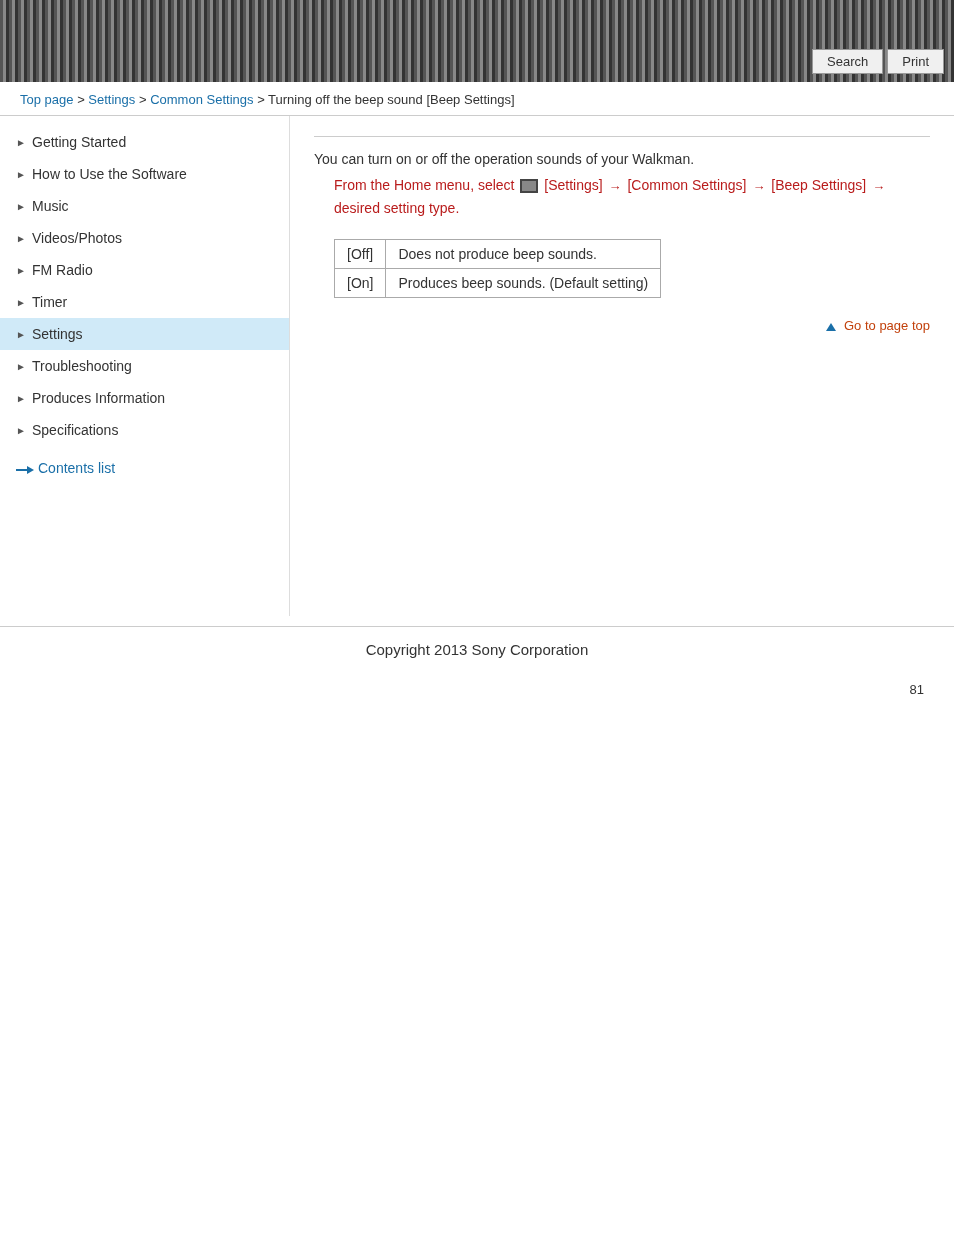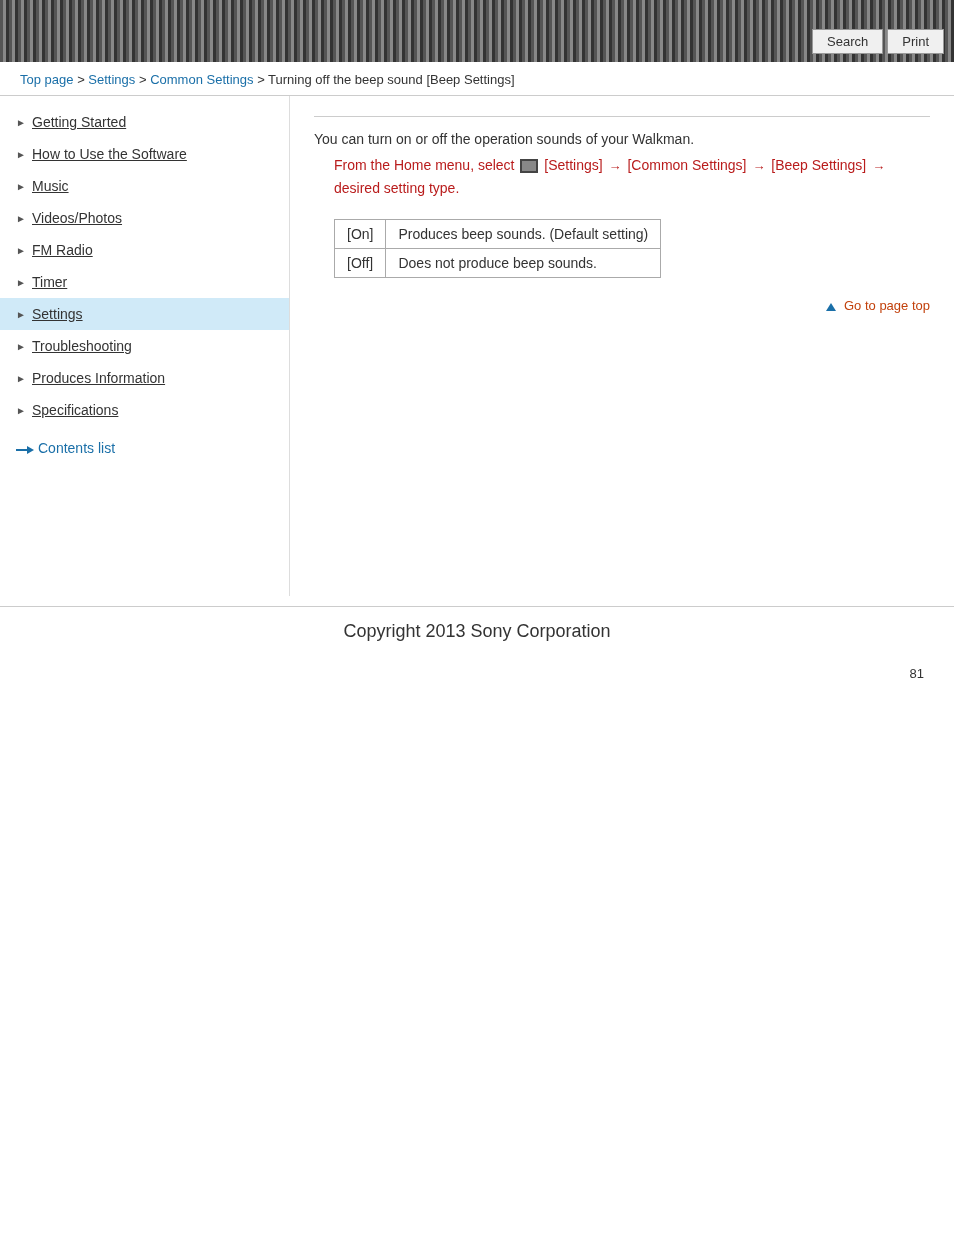--- a/index.html
+++ b/index.html
@@ -16,21 +16,21 @@
     .header {
       background: repeating-linear-gradient(
         90deg,
         #555 0px,
         #555 3px,
         #888 3px,
         #888 6px,
         #333 6px,
         #333 9px
       );
-      height: 62px;
+      height: 82px;
       position: relative;
       display: flex;
       align-items: flex-end;
       justify-content: flex-end;
       padding-bottom: 8px;
       padding-right: 10px;
     }
 
     .header-buttons {
       display: flex;
@@ -95,21 +95,20 @@
       display: inline-block;
       width: 10px;
       height: 10px;
       margin-right: 6px;
       color: #555;
       font-size: 10px;
     }
 
     .sidebar-label {
       font-size: 14px;
-      text-decoration: underline;
     }
 
     .contents-list-link {
       display: flex;
       align-items: flex-end;
       padding: 10px 12px 8px 16px;
       margin-top: 4px;
     }
 
     .contents-list-link a {
@@ -185,21 +184,21 @@
       border-bottom: 8px solid #1a6fa8;
       margin-right: 4px;
       vertical-align: middle;
     }
 
     
     .footer {
       border-top: 1px solid #ccc;
       text-align: center;
       padding: 14px 4px;
-      font-size: 18px;
+      font-size: 15px;
       color: #333;
       margin-top: 10px;
     }
 
     
     .page-number {
       text-align: right;
       padding: 10px 30px;
       font-size: 13px;
       color: #333;
@@ -299,26 +298,26 @@
       [Common Settings]
       <span style="font-size:13px;margin:0 2px;">→</span>
       [Beep Settings]
       <span style="font-size:13px;margin:0 2px;">→</span>
       desired setting type.
     </p>
 
     <table class="beep-table">
       <tbody>
           <tr>
+        <td>[Off]</td>
+        <td>Does not produce beep sounds.</td>
+      </tr>
+      <tr>
         <td>[On]</td>
         <td>Produces beep sounds. (Default setting)</td>
-      </tr>
-      <tr>
-        <td>[Off]</td>
-        <td>Does not produce beep sounds.</td>
       </tr>
     </tbody>
       </table>
 
     <div class="go-to-top">
       <a href="#">
         <span class="triangle-up"></span>
         <span>Go to page top</span>
       </a>
     </div>

